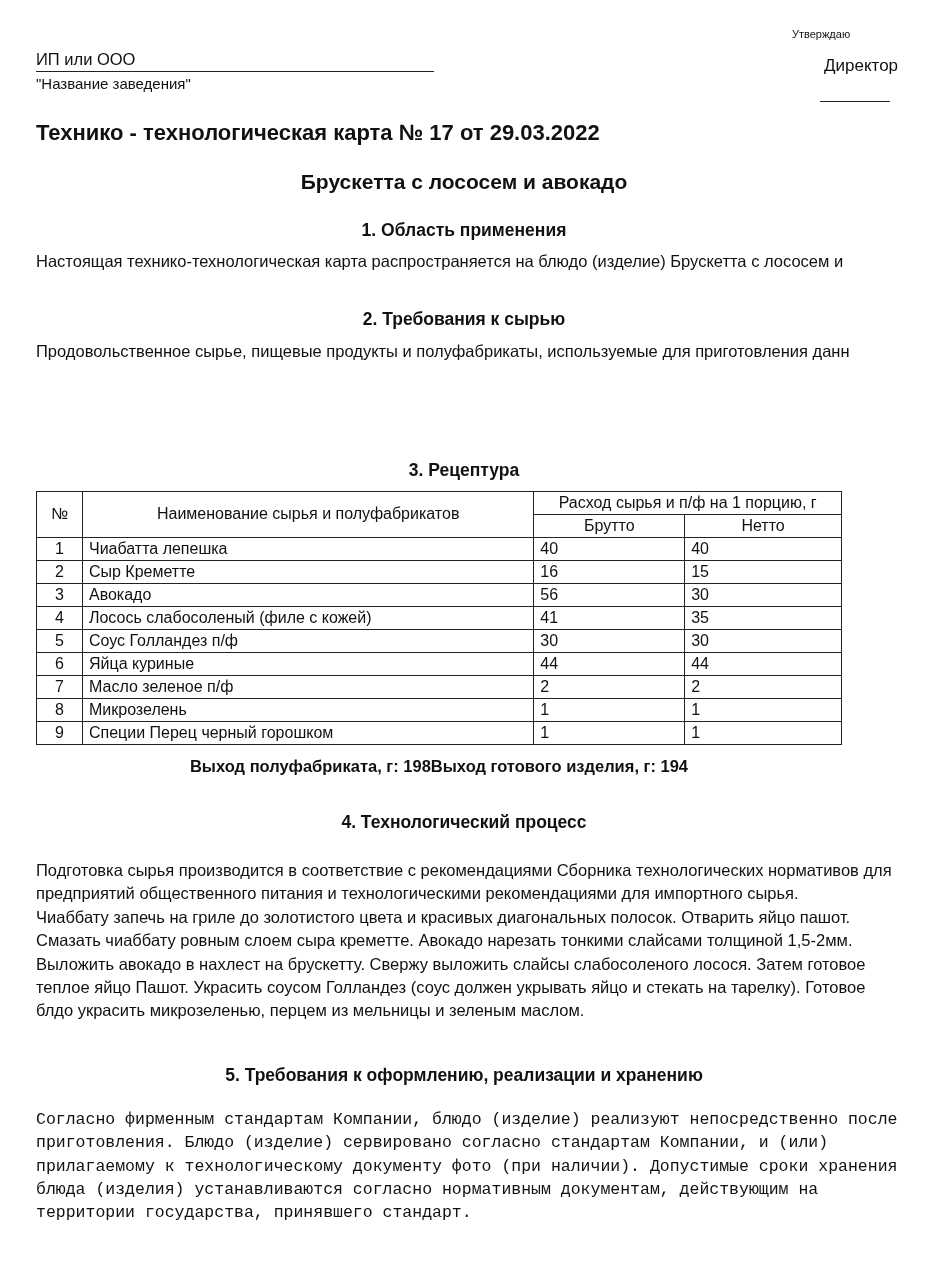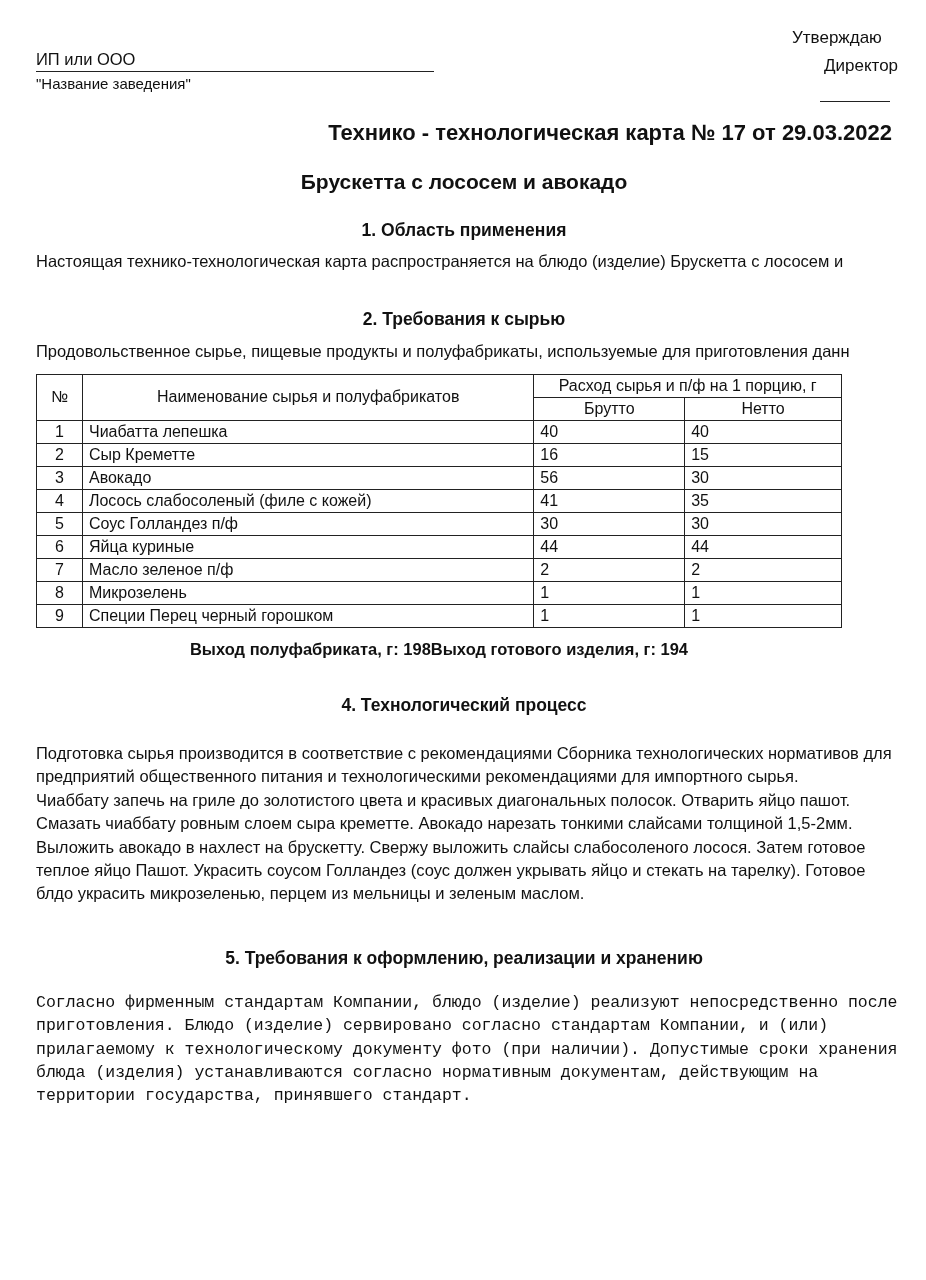--- a/index.html
+++ b/index.html
@@ -27,32 +27,32 @@
   }
   .org-block { padding-top: 22px; width: 420px; }
   .org-line {
     font-size: 16.5px;
     border-bottom: 1px solid #222;
     padding-bottom: 2px;
     width: 398px;
   }
   .org-sub { font-size: 15px; margin-top: 3px; }
   .approve-block { text-align: left; padding-right: 2px; width: 100px; }
-  .approve-label { font-size: 17px; margin-bottom: 8px; }
+  .approve-label { font-size: 11px; margin-bottom: 16px; }
   .approve-title { font-size: 17px; margin-left: 32px; }
   .sign-line {
     border-bottom: 1px solid #222;
     width: 70px;
     height: 26px;
     margin-left: 28px;
   }
 
   
   .doc-title {
-    text-align: right;
+    text-align: left;
     font-weight: bold;
     font-size: 22px;
     margin-top: 14px;
   }
   .dish-title {
     text-align: center;
     font-weight: bold;
     font-size: 21px;
     margin-top: 24px;
   }
@@ -133,20 +133,21 @@
 
   <h1 class="doc-title">Технико - технологическая карта № 17 от 29.03.2022</h1>
   <h2 class="dish-title">Брускетта с лососем и авокадо</h2>
 
   <h3 class="section-heading s1-head">1. Область применения</h3>
   <p class="body-text clip-line s1-text">Настоящая технико-технологическая карта распространяется на блюдо (изделие) Брускетта с лососем и</p>
 
   <h3 class="section-heading s2-head">2. Требования к сырью</h3>
   <p class="body-text clip-line s2-text">Продовольственное сырье, пищевые продукты и полуфабрикаты, используемые для приготовления данн</p>
 
+  <h3 class="section-heading s3-head">3. Рецептура</h3>
 
   <table class="recipe">
     <thead>
       <tr>
         <th class="col-num" rowspan="2">№</th>
         <th class="col-name" rowspan="2">Наименование сырья и полуфабрикатов</th>
         <th colspan="2">Расход сырья и п/ф на 1 порцию, г</th>
       </tr>
       <tr>
         <th class="col-gross">Брутто</th>

